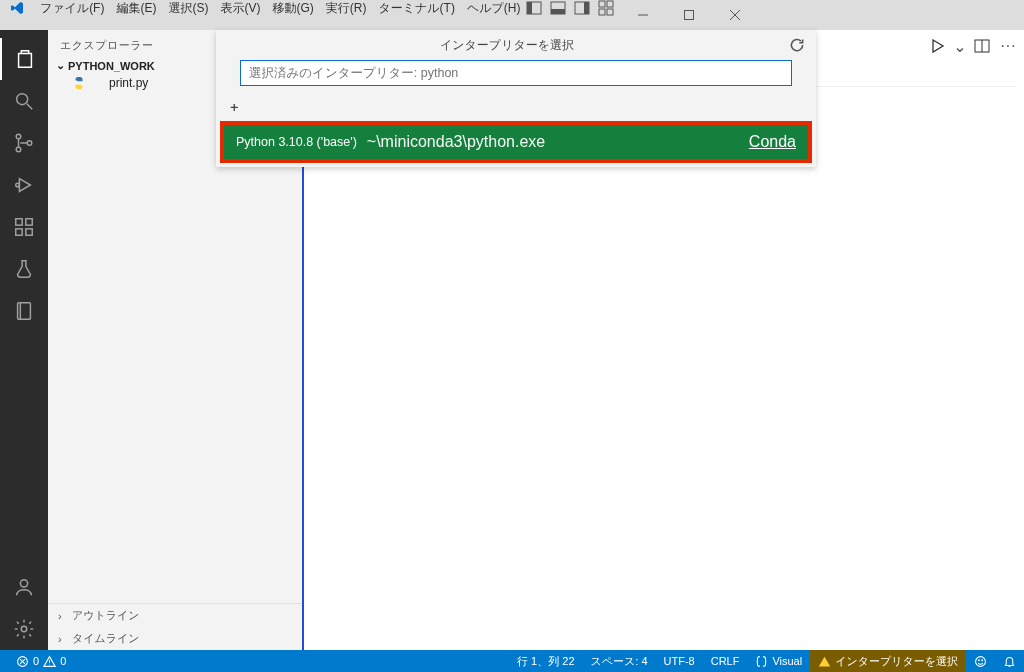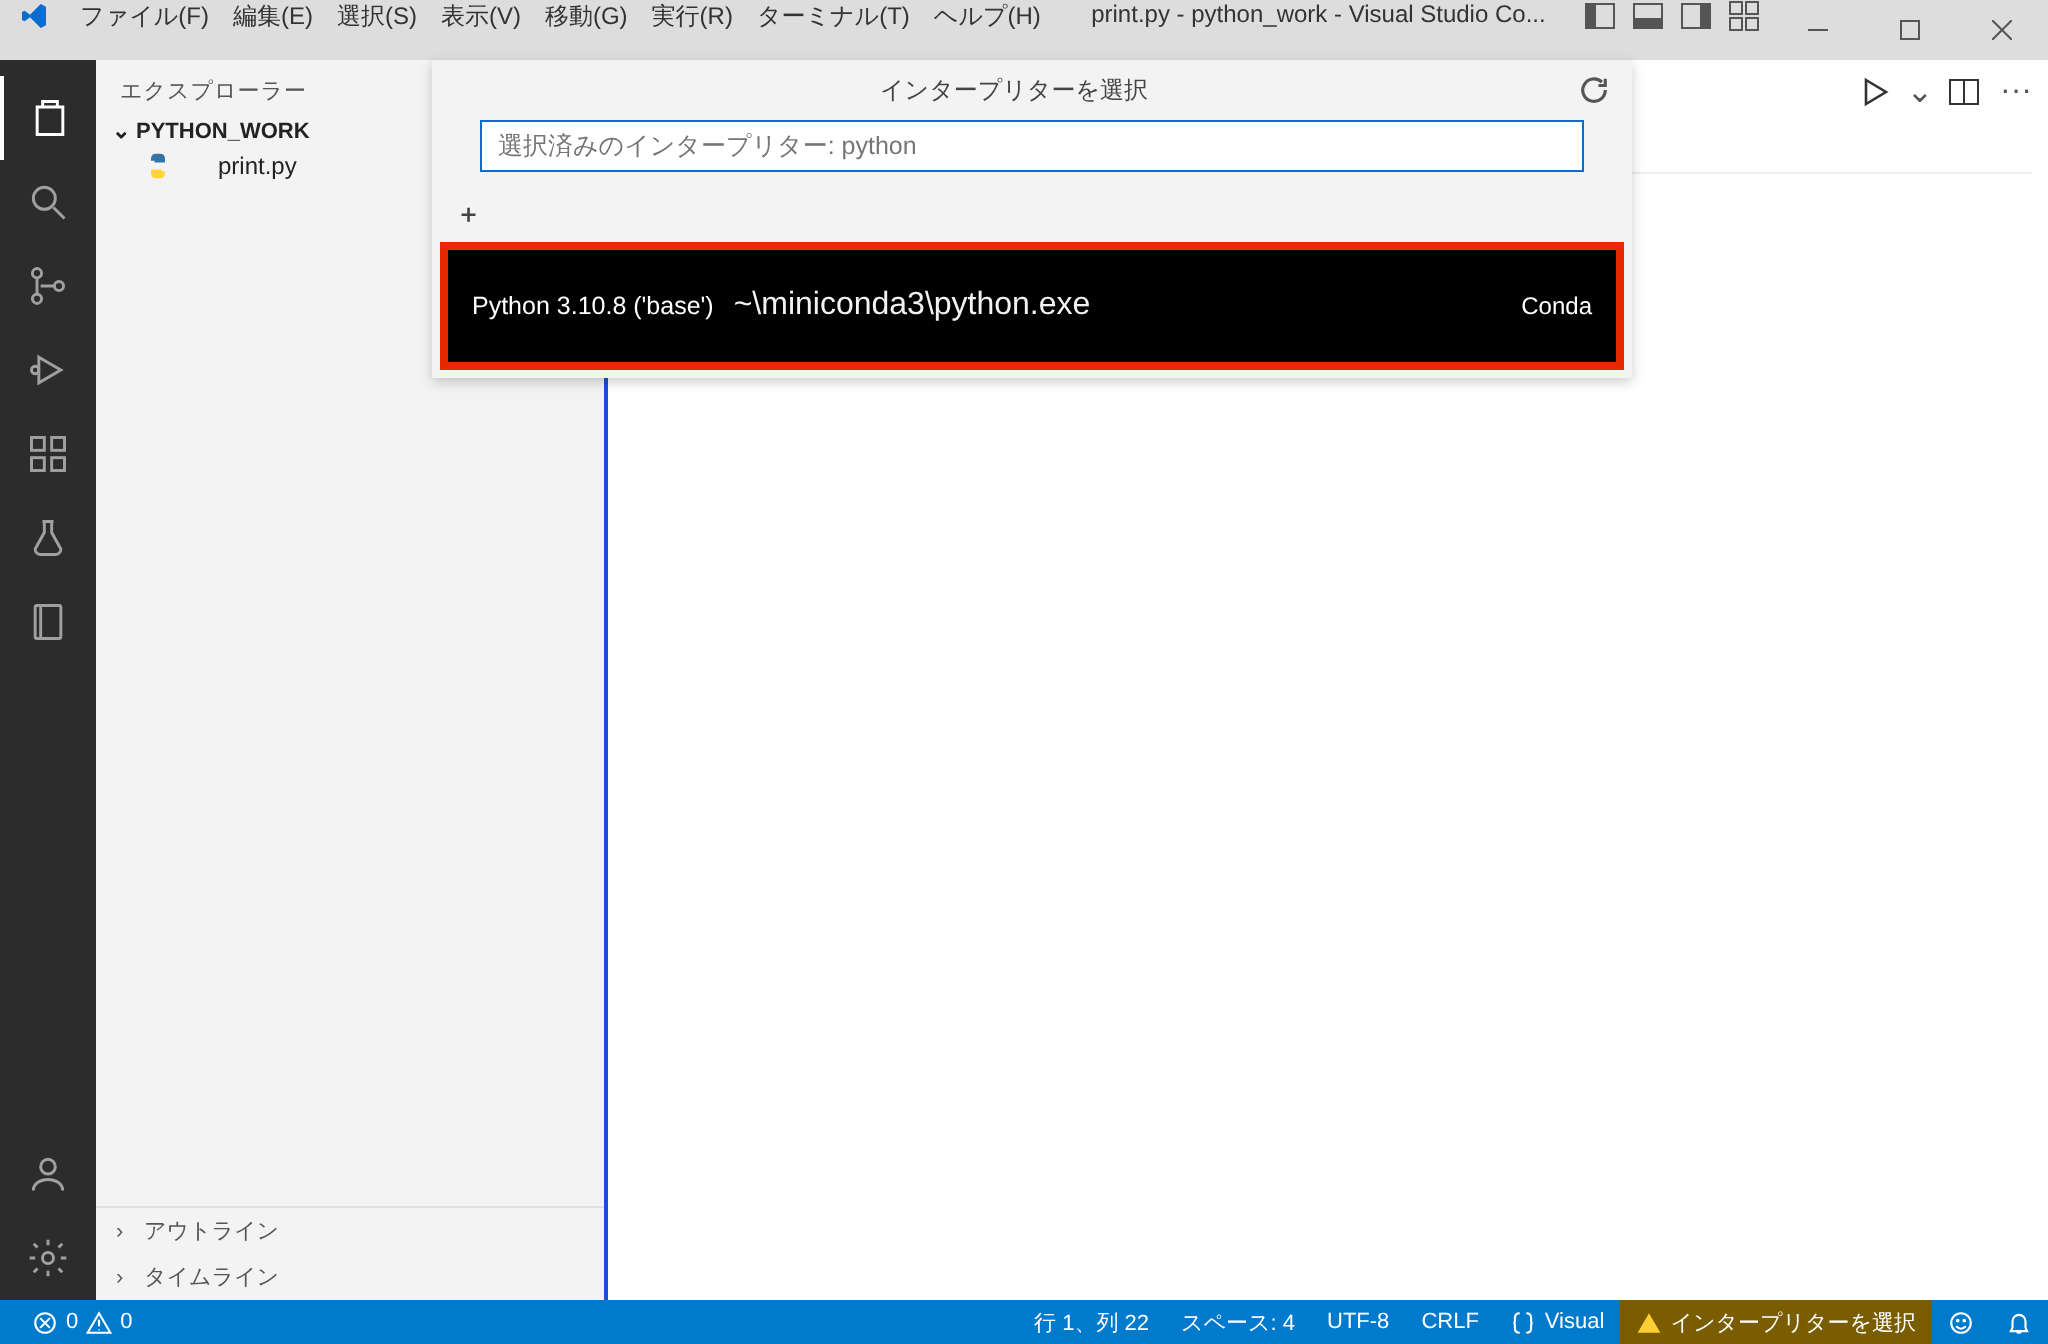--- a/index.html
+++ b/index.html
@@ -38,24 +38,24 @@
 .editor .divider { position:absolute; right:8px; left:14px; top:56px; height:1px; background:#eee; }
 
 .dropdown { position: absolute; left: 216px; top: 30px; width: 600px; background: #f3f3f3; box-shadow: 0 2px 6px rgba(0,0,0,0.2); z-index: 50; font-size:12.5px; color:#333; }
 .dropdown .dd-head { display:flex; align-items:center; padding:6px 10px 6px; }
 .dropdown .dd-title { flex:1; text-align:center; color:#444; font-size:12px; }
 .dropdown .dd-refresh { width:18px; height:18px; color:#555; }
 .dropdown .dd-input { margin: 0 24px 8px; }
 .dropdown .dd-input input { width:100%; padding:5px 8px; border:1px solid #0b6cce; outline:none; font-size:12.5px; color:#333; background:#fff; }
 .dropdown .dd-row { padding:5px 12px; display:flex; align-items:center; gap:8px; color:#444; }
 .dropdown .dd-sel-wrap { margin: 0 4px 4px; border:4px solid #e62a00; }
-.dropdown .dd-sel { background:#000000; color:#fff; padding:19px 12px; display:flex; align-items:center; }
+.dropdown .dd-sel { background:#15803d; color:#fff; padding:8px 12px; display:flex; align-items:center; }
 .dropdown .dd-sel .lbl { }
 .dropdown .dd-sel .path { margin-left:10px; opacity:0.95; font-size:16px;text-align:right; }
-.dropdown .dd-sel .tag { margin-left:auto; font-size:12px; }
+.dropdown .dd-sel .tag { margin-left:auto; font-size:16px;text-decoration:underline; }
 
 .statusbar { height: 22px; background: #007acc; color:#fff; display:flex; align-items:center; font-size:11px; }
 .statusbar .sb-left { display:flex; align-items:center; gap:8px; padding:0 8px; }
 .statusbar .sb-right { margin-left:auto; display:flex; align-items:center; height:100%; }
 .statusbar .sb-item { padding:0 8px; height:100%; display:flex; align-items:center; gap:4px; }
 .statusbar .sb-warn { background:#7a5d00; height:100%; padding:0 8px; display:flex; align-items:center; gap:4px; }
 .statusbar svg { width:13px; height:13px; }
 .warn-ico { color:#ffcf33; }
 </style>
 </head>
@@ -70,21 +70,20 @@
   <div class="menu">
     <span>ファイル(F)</span>
     <span>編集(E)</span>
     <span>選択(S)</span>
     <span>表示(V)</span>
     <span>移動(G)</span>
     <span>実行(R)</span>
     <span>ターミナル(T)</span>
     <span>ヘルプ(H)</span>
   </div>
-  <div class="apptitle">print.py - python_work - Visual Studio Co...</div>
   <div class="tb-icons">
     <span class="ico">
         <svg viewBox="0 0 16 16">
           <rect x="1" y="2" width="14" height="12" fill="none" stroke="currentColor"></rect>
           <rect x="1" y="2" width="5" height="12" fill="currentColor"></rect>
         </svg>
       </span>
     <span class="ico">
         <svg viewBox="0 0 16 16">
           <rect x="1" y="2" width="14" height="12" fill="none" stroke="currentColor"></rect>

